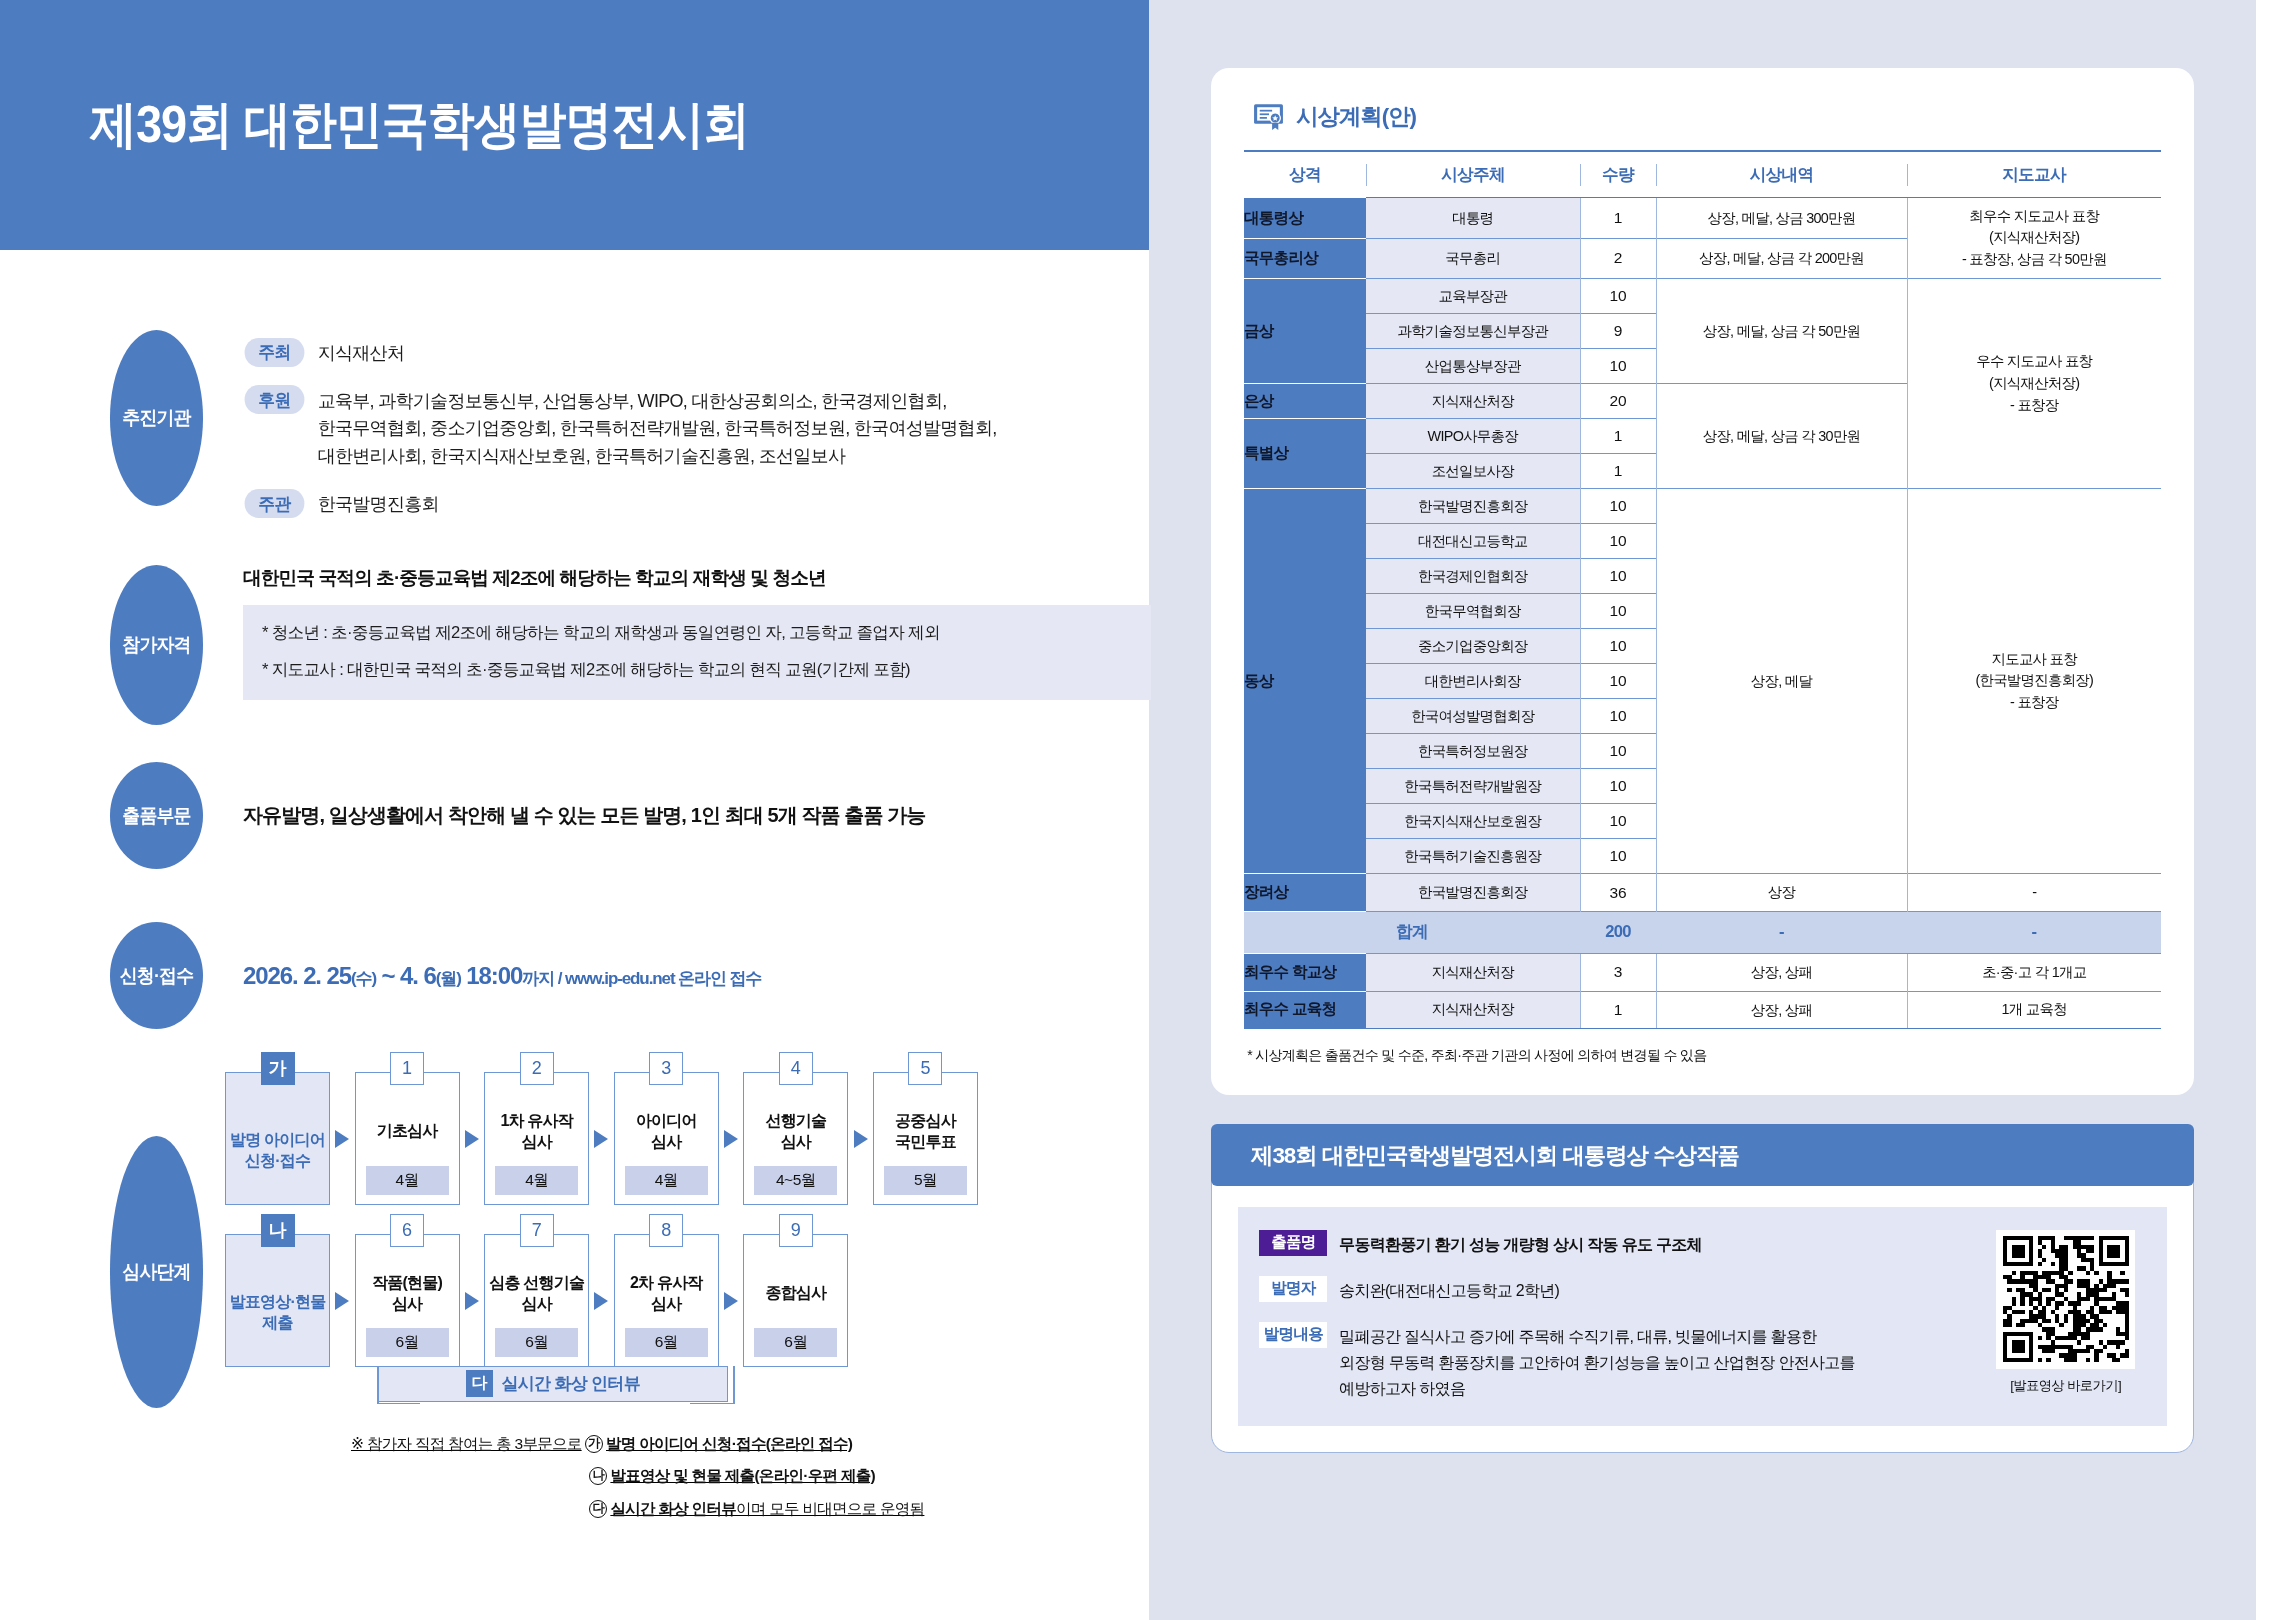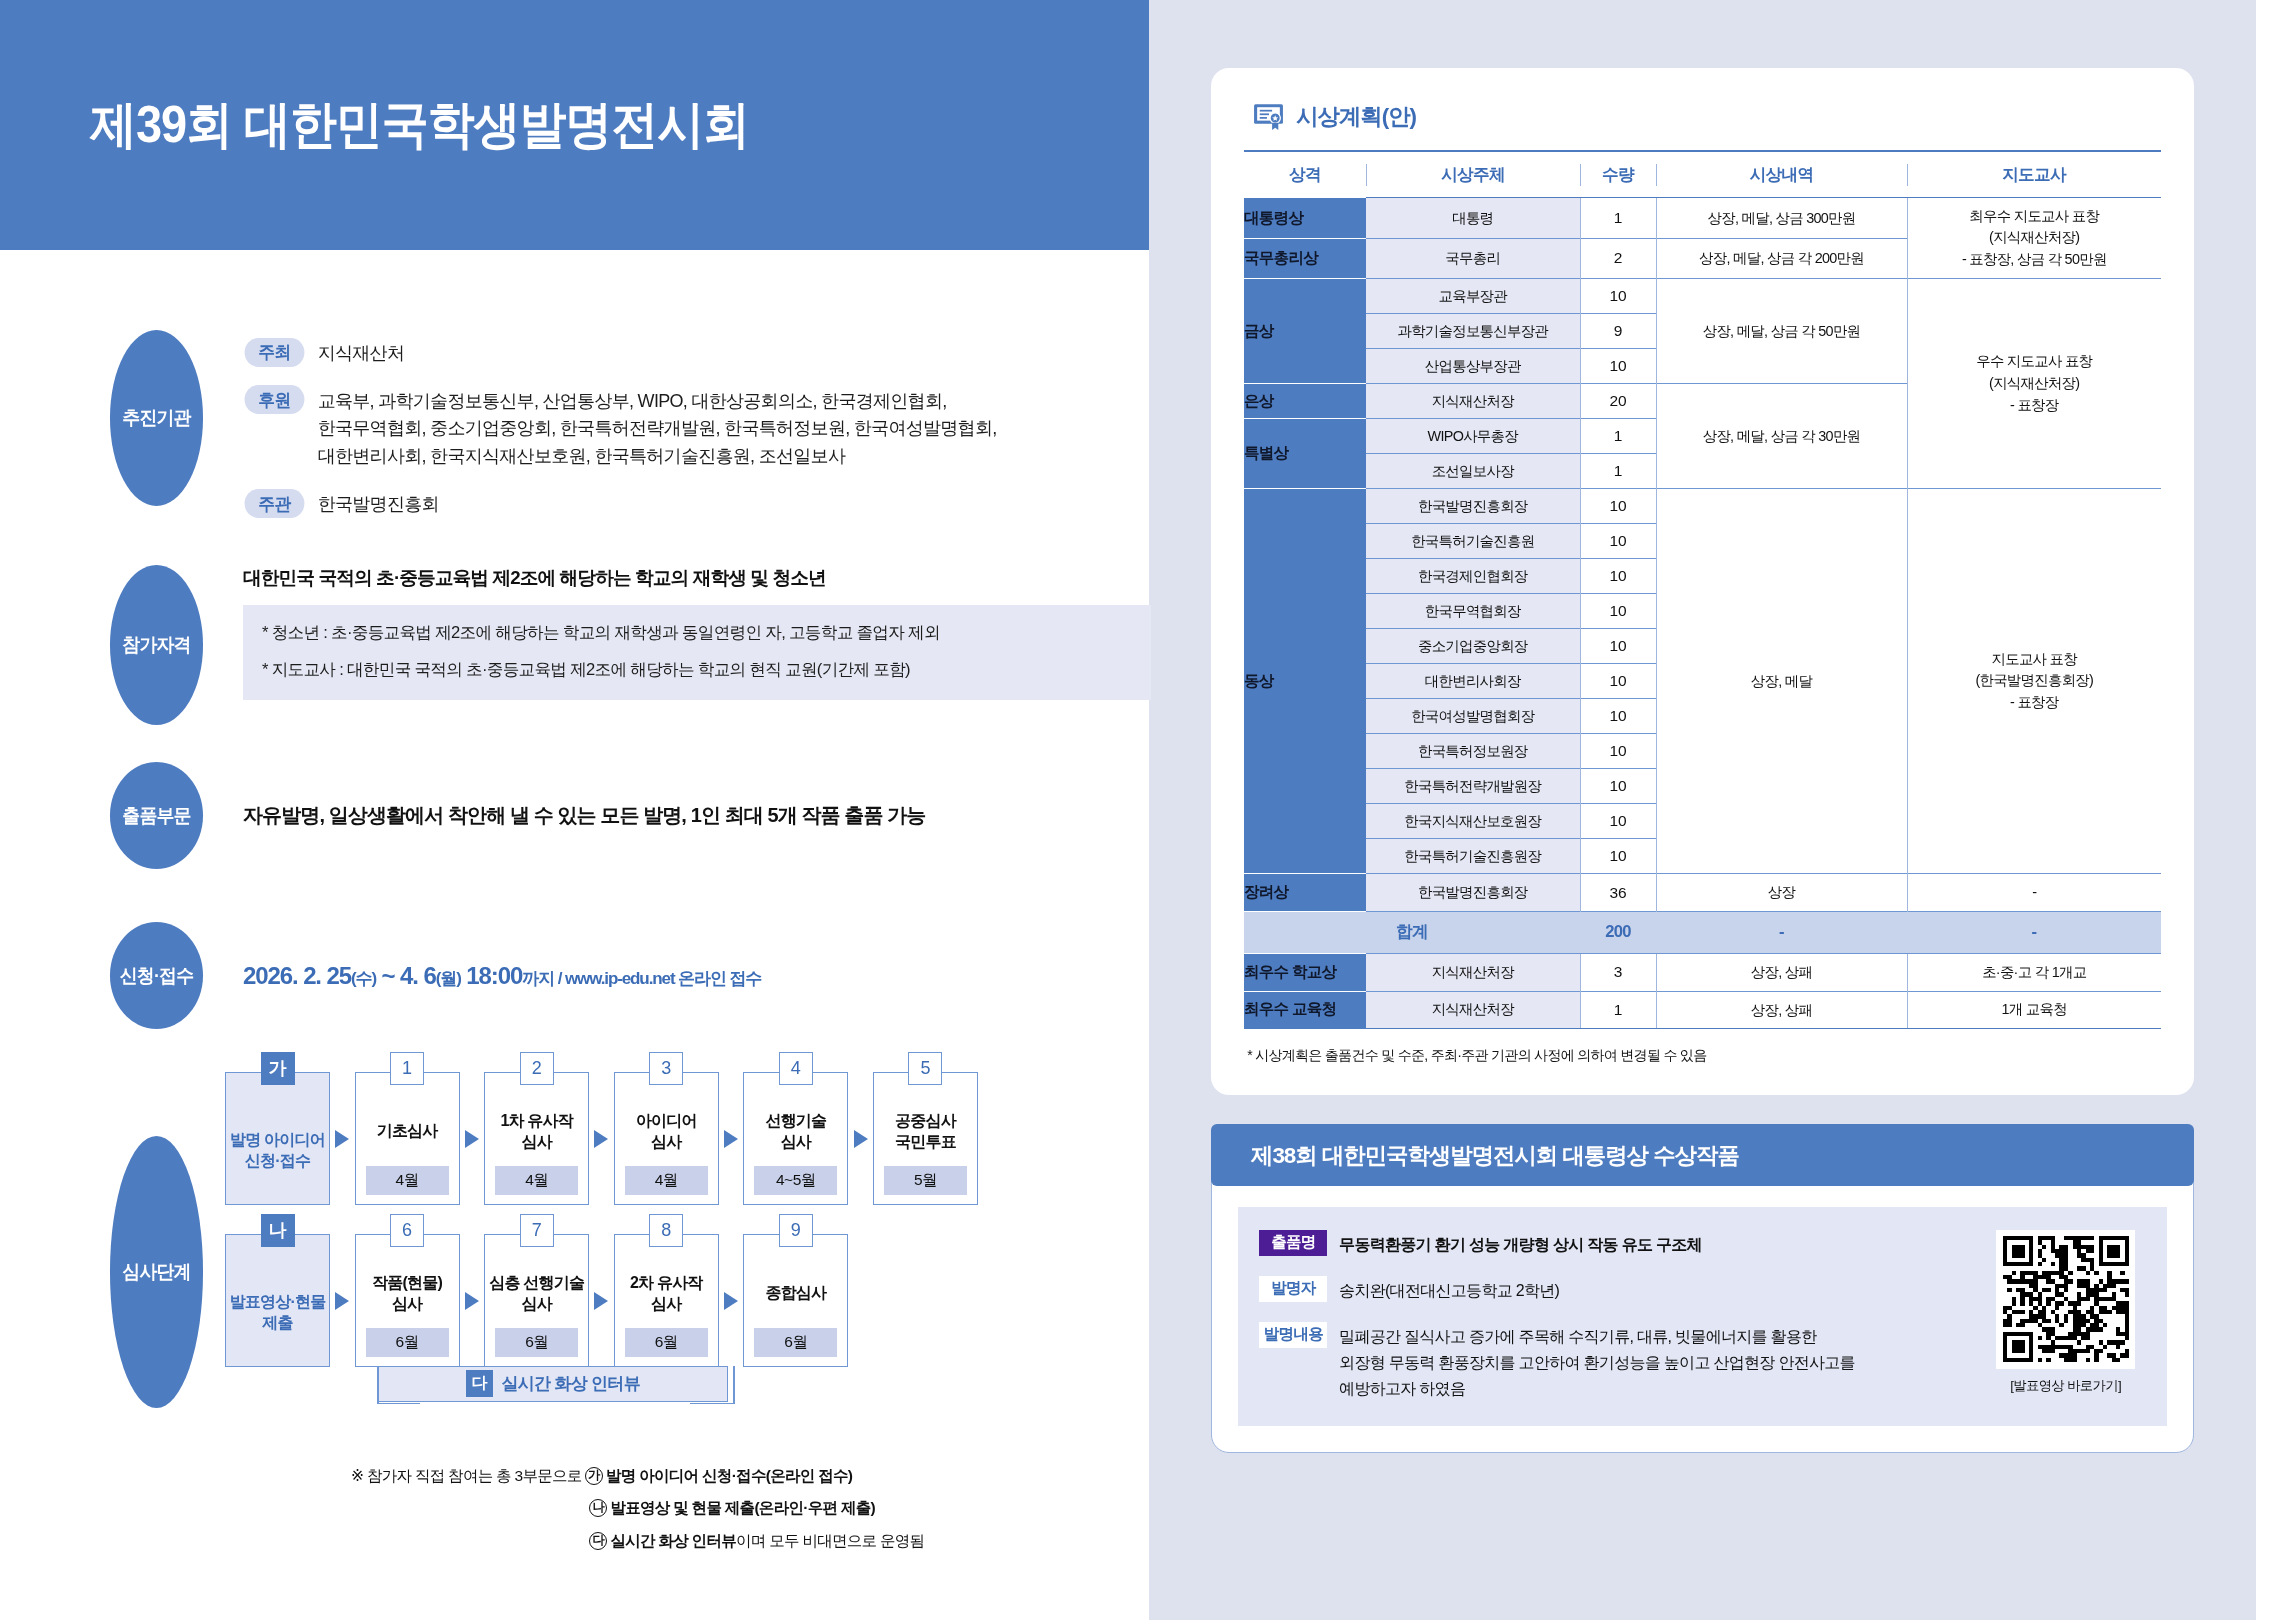--- a/index.html
+++ b/index.html
@@ -116,21 +116,21 @@
     background: #E2E6F5; border: 1.1px solid #6E97D4;
     height: 36px; display: flex; align-items: center; justify-content: center;
     width: 350px; margin-left: 153px; margin-top: -1.6px; position: relative; z-index: 2;
   }
   .interview .tag {
     width: 27px; height: 27px; background: #4E7CC0; color: #fff; font-size: 16px; font-weight: bold;
     display: flex; align-items: center; justify-content: center; margin-right: 8.5px;
   }
   .interview .itext { font-size: 17px; font-weight: bold; color: #3B6CB5; letter-spacing: -0.7px; }
 
-  .foot-note { margin-top: 42px; padding-left: 126px; }
+  .foot-note { margin-top: 10px; padding-left: 126px; text-decoration: underline; }
   .fn-line { font-size: 15.5px; color: #111; letter-spacing: -0.7px; line-height: 1.25; margin-bottom: 11.7px; }
   .fn-line.indent { padding-left: 235px; }
   .circ {
     display: inline-flex; align-items: center; justify-content: center;
     width: 18px; height: 18px; border: 1.1px solid #111; border-radius: 50%;
     font-size: 12.3px; font-weight: bold; vertical-align: middle; margin: 0 3.2px 2.1px 3.2px;
   }
   .fn-line b { font-weight: bold; }
 
   
@@ -487,21 +487,21 @@
               <td class="qty">1</td>
             </tr>
             <tr>
               <td class="grade" rowspan="11">동상</td>
               <td class="subject">한국발명진흥회장</td>
               <td class="qty">10</td>
               <td class="detail" rowspan="11">상장, 메달</td>
               <td class="teacher" rowspan="11">지도교사 표창<br>(한국발명진흥회장)<br>- 표창장</td>
             </tr>
             <tr>
-              <td class="subject">한국특허기술진흥원</td>
+              <td class="subject">대전대신고등학교</td>
               <td class="qty">10</td>
             </tr>
             <tr>
               <td class="subject">한국경제인협회장</td>
               <td class="qty">10</td>
             </tr>
             <tr>
               <td class="subject">한국무역협회장</td>
               <td class="qty">10</td>
             </tr>

